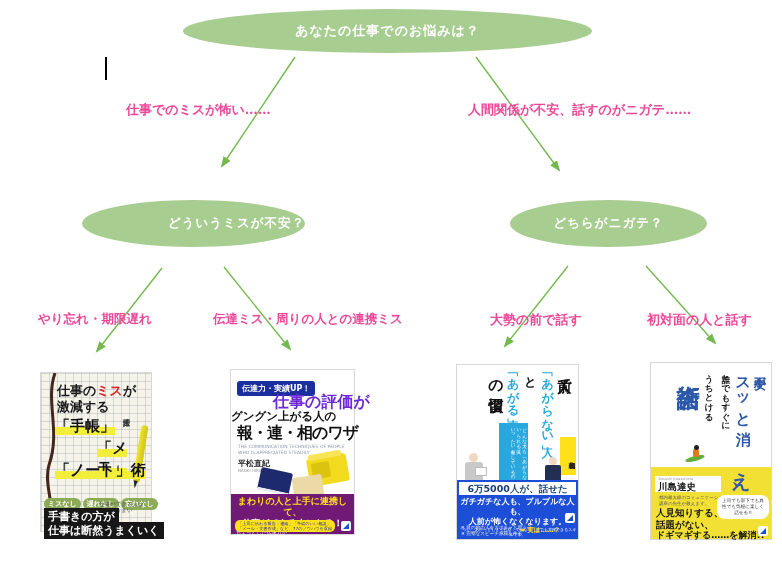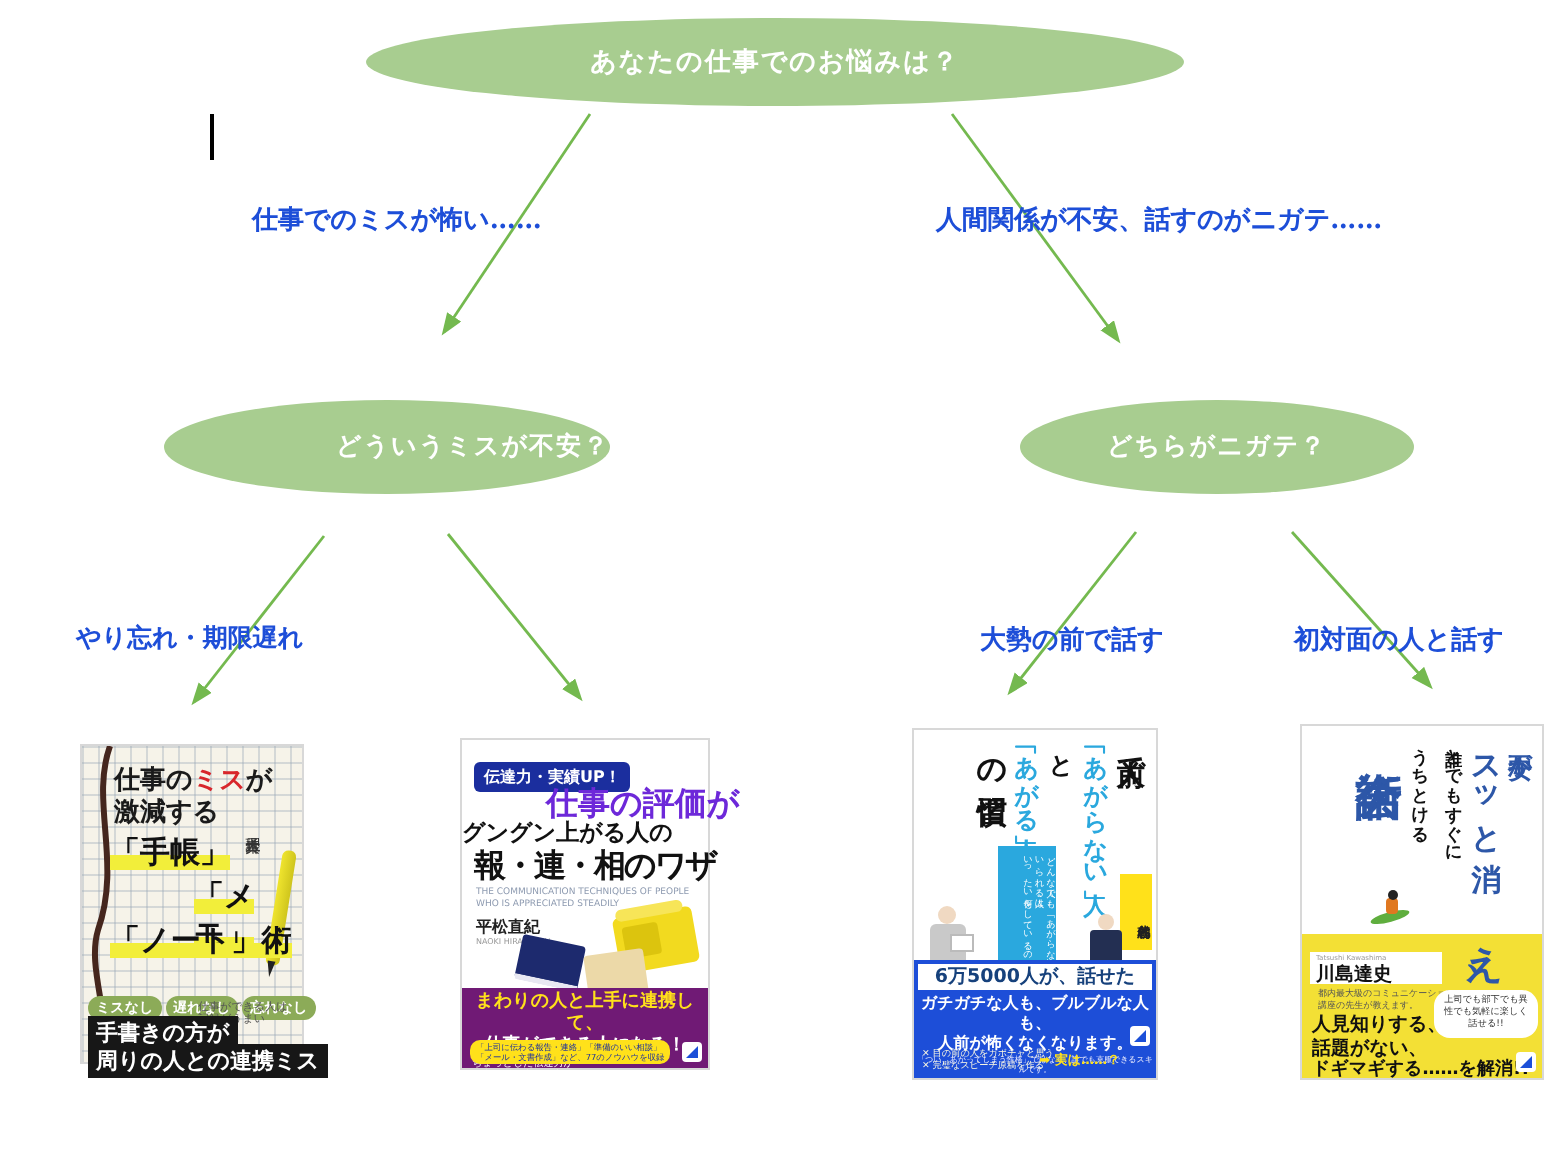--- a/index.html
+++ b/index.html
@@ -3,21 +3,21 @@
 <meta charset="utf-8">
 <style>
   html,body{margin:0;padding:0;background:#fff;}
   .canvas{position:relative;width:782px;height:580px;background:#fff;overflow:hidden;
           font-family:"DejaVu Sans",sans-serif;}
   .arrows{position:absolute;left:0;top:0;width:782px;height:580px;pointer-events:none;}
   .cursor{position:absolute;left:105px;top:57px;width:2px;height:23px;background:#000;}
   .ellipse{position:absolute;border-radius:50%;background:#a8cd90;display:flex;
            align-items:center;justify-content:center;color:#fff;font-weight:bold;
            font-family:"DejaVu Serif",serif;letter-spacing:1px;}
-  .olabel{position:absolute;color:#1d4ed8;font-weight:bold;white-space:nowrap;
+  .olabel{position:absolute;color:#ec4899;font-weight:bold;white-space:nowrap;
           font-family:"DejaVu Serif",serif;}
   .book{position:absolute;border:1px solid #d8d8d8;background:#fff;box-sizing:border-box;}
   .abs{position:absolute;}
   .v{writing-mode:vertical-rl;}
   .nowrap{white-space:nowrap;}
   
   .b1{background-color:#f6f3e9;
       background-image:linear-gradient(rgba(150,165,180,.35) 1px,transparent 1px),
                        linear-gradient(90deg,rgba(150,165,180,.35) 1px,transparent 1px);
       background-size:8px 8px;}
@@ -106,20 +106,21 @@
   <div class="olabel" style="left:468px;top:101px;font-size:13px;">人間関係が不安、話すのがニガテ……</div>
 
   <div class="ellipse" style="left:82px;top:200px;width:223px;height:47px;font-size:12.5px;justify-content:flex-end;">
     <span>どういうミスが不安？</span>
   </div>
   <div class="ellipse" style="left:510px;top:200px;width:197px;height:47px;font-size:12.5px;font-family:Liberation Mono, monospace;">
     <span>どちらがニガテ？</span>
   </div>
 
   <div class="olabel" style="left:38px;top:311px;font-size:12.5px;">やり忘れ・期限遅れ</div>
+  <div class="olabel" style="left:213px;top:311px;font-size:12.5px;">伝達ミス・周りの人との連携ミス</div>
   <div class="olabel" style="left:490px;top:311px;font-size:13px;">大勢の前で話す</div>
   <div class="olabel" style="left:647px;top:311px;font-size:13px;">初対面の人と話す</div>
 
   <div class="book b1" style="left:40px;top:372px;width:112px;height:160px;">
     <svg class="abs" style="left:0;top:0;" width="26" height="160">
       <path d="M14,0 C4,28 20,58 8,92 C2,112 16,138 10,160" stroke="#45261d" stroke-width="3" fill="none"></path>
     </svg>
     <div class="pen"></div>
     <div class="abs b1-title" style="left:16px;top:10px;">
       <span>仕事の</span><span class="red">ミス</span><span>が</span>
@@ -136,21 +137,21 @@
     </div>
     <div class="abs v" style="right:20px;top:40px;font-size:7.5px;color:#333;">鈴木真理子</div>
     <div class="abs nowrap" style="left:3px;top:118px;">
       <span class="pill">ミスなし</span><span class="pill">遅れなし</span><span class="pill">忘れなし</span>
     </div>
     <div class="abs" style="right:2px;top:128px;width:50px;font-size:5.5px;color:#555;line-height:6px;">仕事ができる人は記録がうまい</div>
     <div class="abs" style="left:3px;top:132px;">
       <span class="b1-black">手書きの方が</span>
     </div>
     <div class="abs" style="left:3px;top:146px;">
-      <span class="b1-black">周りの人との連携ミス</span>
+      <span class="b1-black">仕事は断然うまくいく</span>
     </div>
   </div>
 
   <div class="book" style="left:230px;top:369px;width:125px;height:166px;">
     <div class="abs" style="left:6px;top:6px;">
       <span class="badge2">伝達力・実績UP！</span>
     </div>
     <div class="abs b2-t1 nowrap" style="left:7px;top:22px;">仕事の評価が</div>
     <div class="abs b2-t2 nowrap" style="left:0;top:39px;">グングン上がる人の</div>
     <div class="abs b2-t3 nowrap" style="left:6px;top:53px;">報・連・相のワザ</div>

